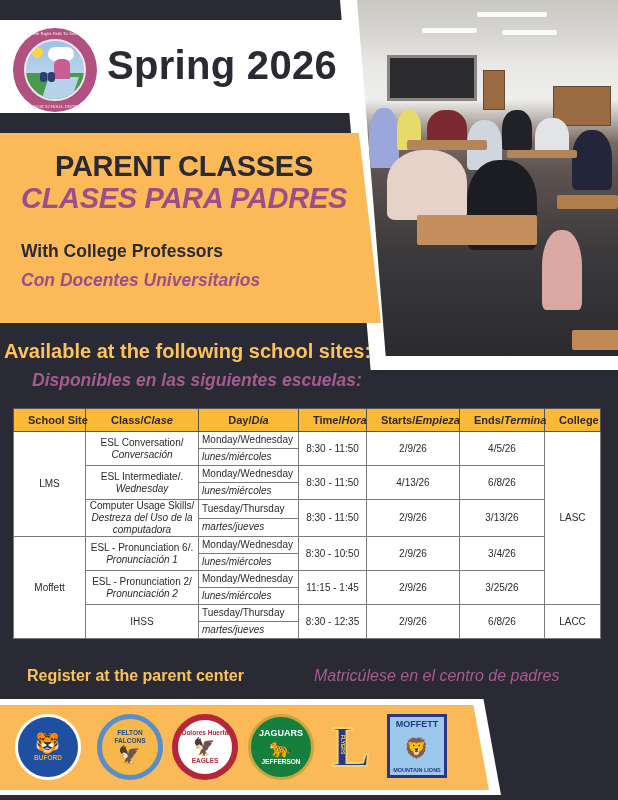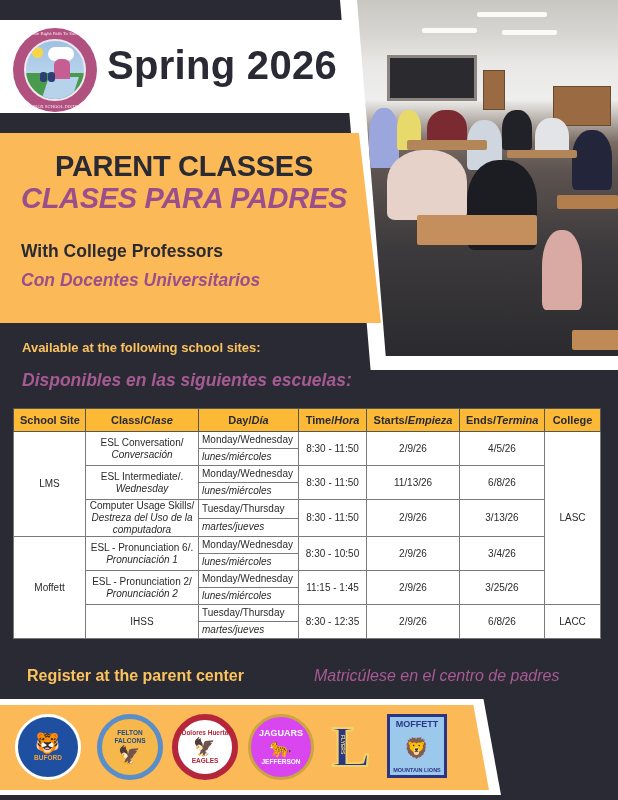--- a/index.html
+++ b/index.html
@@ -87,43 +87,43 @@
     font-size: 17.5px; color: #2a2a35;
   }
   #subtitle-es {
     left: 21px; top: 270px;
     font-family: "Liberation Sans", sans-serif; font-weight: 700; font-style: italic;
     font-size: 17.5px; color: #9a4e8c; text-align: right;
   }
 
   
   #avail-en {
-    left: 22px; top: 340px;
-    font-family: "Liberation Sans", sans-serif; font-weight: 700;
-    font-size: 13px; color: #fbc35e; text-align: center;
+    left: 4px; top: 340px;
+    font-family: "Liberation Sans", sans-serif; font-weight: 700;
+    font-size: 20px; color: #fbc35e; text-align: center;
   }
   #avail-es {
-    left: 22px; top: 370px;
+    left: 32px; top: 370px;
     font-family: "Liberation Sans", sans-serif; font-weight: 700; font-style: italic;
     font-size: 17.5px; color: #a65a92;
   }
 
   
   #schedule-table-wrap {
     left: 13px; top: 408px; width: 587px;
     background: #2a2a35;
   }
   table.schedule {
     border-collapse: collapse; width: 587px; table-layout: fixed;
     font-family: "Liberation Sans", sans-serif;
   }
   table.schedule th {
     background: #fbb935; color: #2a2a35;
     font-size: 11px; font-weight: 700; height: 23px;
-    border: 1px solid #555555; padding: 0 6px; white-space: nowrap;
+    border: 1px solid #555555; padding: 0 14px; white-space: nowrap;
   }
   table.schedule th i { font-style: italic; }
   table.schedule td {
     background: #ffffff; color: #2a2a2a;
     font-size: 10px; text-align: center; vertical-align: middle;
     border: 1px solid #7a7a7a; padding: 0 3px; line-height: 12px;
   }
   table.schedule td.day { text-align: left; height: 17px; padding-left: 3px; }
   table.schedule td.day.es { font-style: italic; }
   table.schedule td .es { font-style: italic; display: block; }
@@ -245,21 +245,21 @@
         <td rowspan="10">LASC</td>
       </tr>
       <tr>
         <td class="day es">lunes/miércoles</td>
       </tr>
 
       <tr>
         <td rowspan="2"><span>ESL Intermediate/.</span><span class="es">Wednesday</span></td>
         <td class="day">Monday/Wednesday</td>
         <td rowspan="2">8:30 - 11:50</td>
-        <td rowspan="2">11/13/26</td>
+        <td rowspan="2">4/13/26</td>
         <td rowspan="2">6/8/26</td>
       </tr>
       <tr>
         <td class="day es">lunes/miércoles</td>
       </tr>
 
       <tr>
         <td rowspan="2"><span>Computer Usage Skills/</span><span class="es">Destreza del Uso de la computadora</span></td>
         <td class="day">Tuesday/Thursday</td>
         <td rowspan="2">8:30 - 11:50</td>
@@ -329,21 +329,21 @@
 </div>
 
 <div class="school-logo round" style="left:172px;background:#ffffff;border:6px solid #b5263a;color:#b5263a;">
   <div class="logo-label">
     <span>Dolores Huerta</span>
     <span style="display:block;font-size:18px;line-height:20px;">🦅</span>
     <span>EAGLES</span>
   </div>
 </div>
 
-<div class="school-logo round" style="left:248px;background:#d946ef;border:3px solid #c9a640;color:#ffffff;">
+<div class="school-logo round" style="left:248px;background:#15803d;border:3px solid #c9a640;color:#ffffff;">
   <div class="logo-label">
     <span style="font-size:9px;">JAGUARS</span>
     <span style="display:block;font-size:18px;line-height:20px;">🐆</span>
     <span>JEFFERSON</span>
   </div>
 </div>
 
 <div class="school-logo" style="left:322px;width:58px;color:#2a3585;">
   <div style="position:relative;">
     <span style="display:block;font-size:58px;line-height:60px;font-family:'Liberation Serif',serif;font-weight:700;color:#2a3585;-webkit-text-stroke:2px #f2d36b;">L</span>

